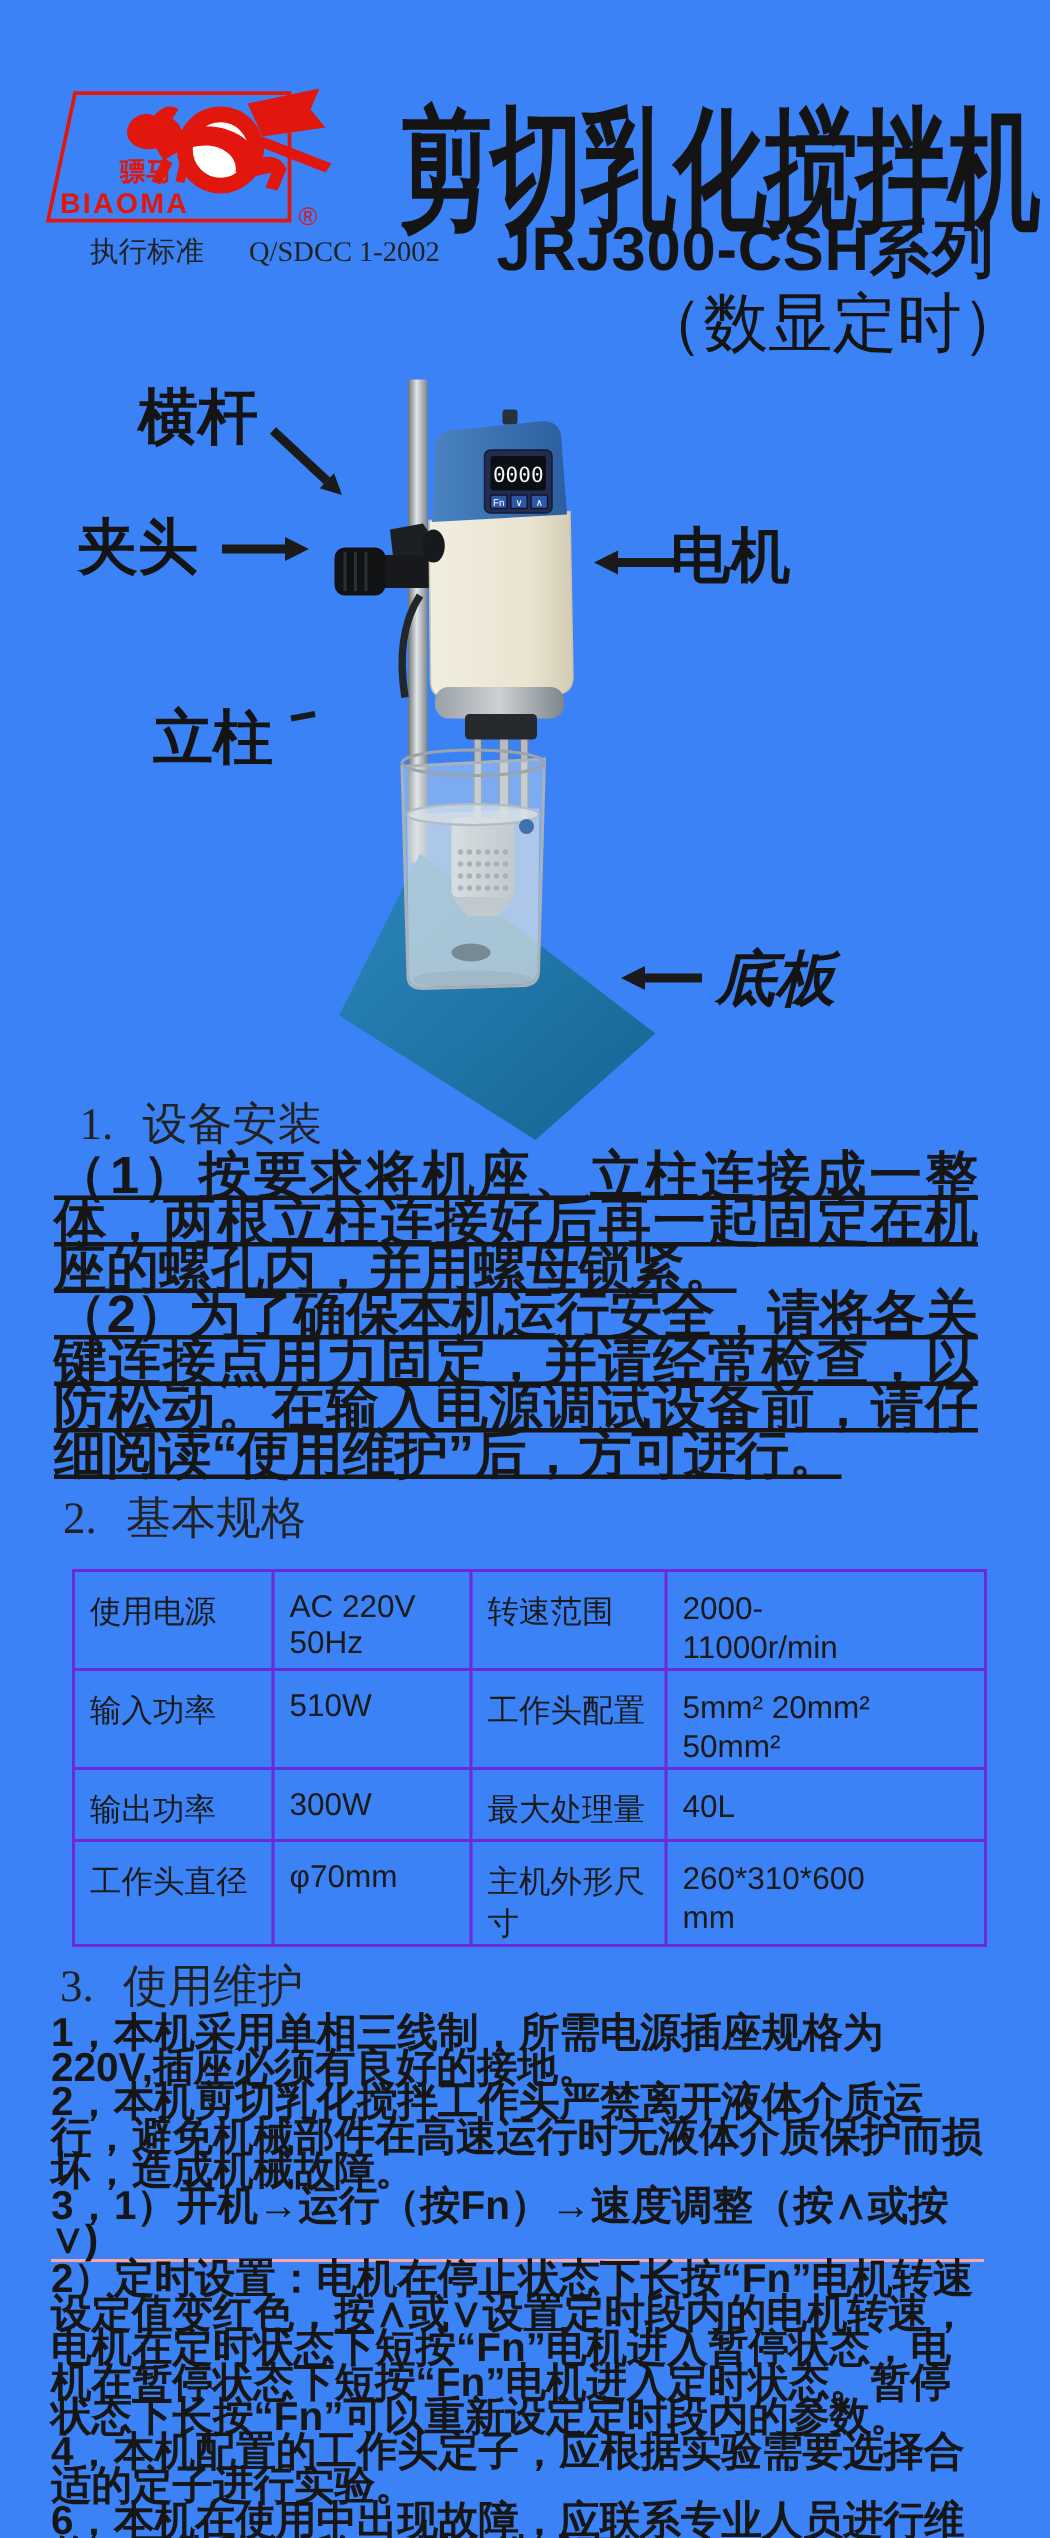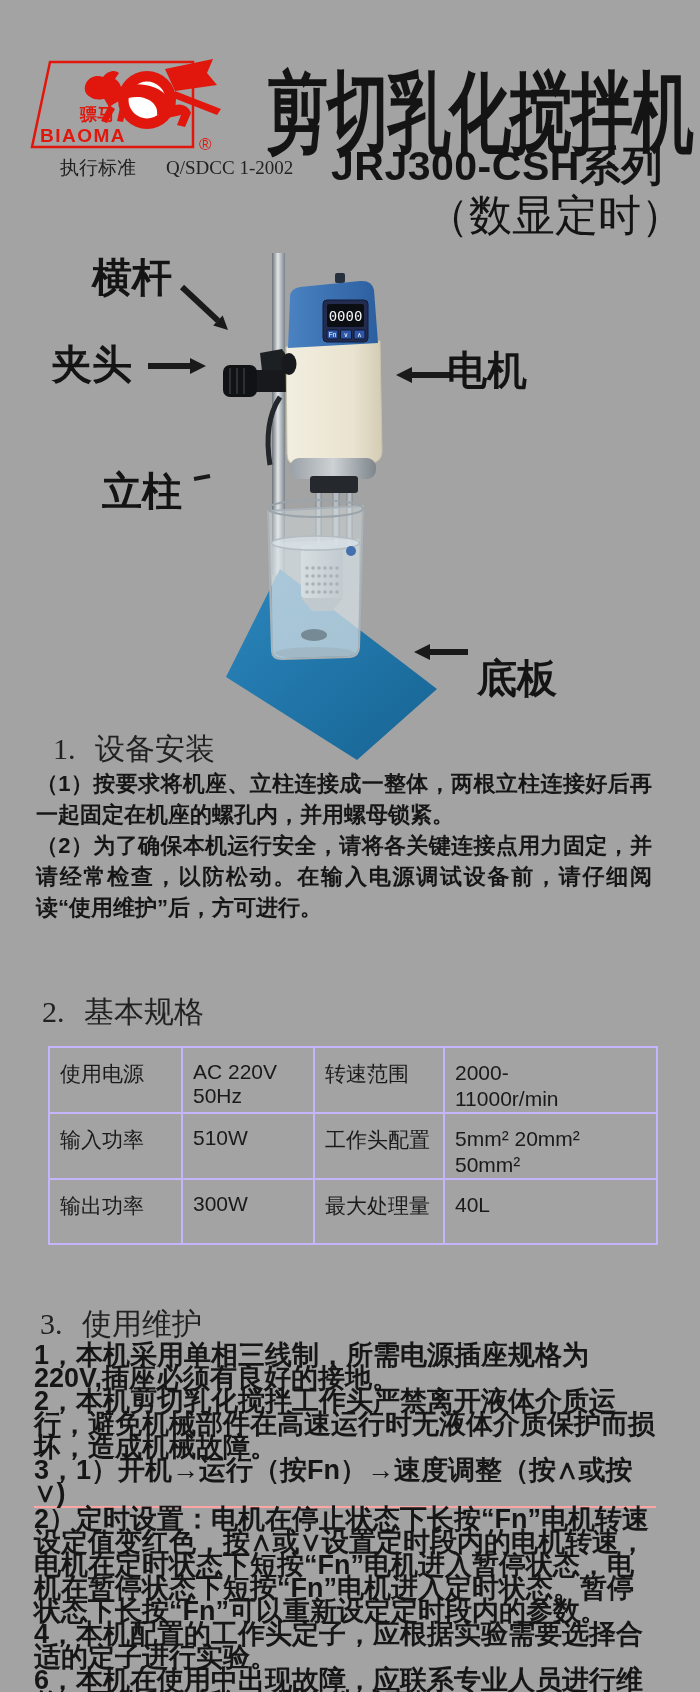--- a/index.html
+++ b/index.html
@@ -1,41 +1,41 @@
 <!DOCTYPE html>
 <html><head>
 <meta charset="utf-8">
 <style>
   html,body{margin:0;padding:0;background:#fff;}
-  .page{position:relative;width:700px;height:1692px;background:#a3a3a3;overflow:hidden;
+  .page{position:relative;width:700px;height:1692px;background:#3b82f6;overflow:hidden;
         font-family:"Liberation Sans",sans-serif;color:#111;}
   .abs{position:absolute;}
 
   
   .exec{font-family:"Liberation Serif",serif;font-size:19px;color:#222;white-space:nowrap;}
   .exec .gap{display:inline-block;width:30px;}
   .main-title{font-family:"Liberation Serif",serif;font-size:62px;font-weight:700;color:#141414;
               white-space:nowrap;letter-spacing:-1px;transform:scaleY(1.42);transform-origin:top left;}
   .series{font-size:41px;font-weight:700;color:#141414;white-space:nowrap;letter-spacing:0.5px;}
   .subtitle{font-size:43px;font-weight:400;color:#141414;white-space:nowrap;}
 
   
   .fig-label{font-size:40px;font-weight:700;color:#141414;white-space:nowrap;}
 
   
   .sec-heading{font-family:"Liberation Serif",serif;font-size:30px;color:#222;word-spacing:12px;white-space:nowrap;}
-  .body1{font-size:22px;font-weight:700;line-height:31px;color:#161616;text-align:justify;}
+  .body1{font-size:35px;font-weight:700;line-height:31px;color:#161616;text-align:justify;text-decoration:underline;}
   .body1 p{margin:0;}
   .body3{font-size:27px;font-weight:700;line-height:23px;color:#161616;}
   .body3 p{margin:0;}
   .body3 p.underlined{border-bottom:2px solid #fca5a5;padding-bottom:1px;}
 
   
   .spec-table{border-collapse:collapse;table-layout:fixed;width:608px;}
-  .spec-table td{border:2px solid #c4b5fd;vertical-align:top;padding:12px 4px 0 10px;
+  .spec-table td{border:2px solid #6d28d9;vertical-align:top;padding:12px 4px 0 10px;
                  font-size:21px;color:#1a1a1a;overflow:hidden;}
   .spec-table .wrapv{display:inline-block;max-width:140px;line-height:26px;}
 </style>
 </head>
 <body>
 
 <div class="page">
 
   <svg class="abs" style="left:25px;top:45px;" width="230" height="115" viewBox="0 0 230 115">
     <polygon points="25,17 168,17 168,102 7,102" fill="none" stroke="#e1170d" stroke-width="2.5"></polygon>
@@ -185,21 +185,21 @@
       <line x1="338" y1="437" x2="300" y2="437" stroke-width="6"></line>
       <polygon points="284,437 300,429 300,445" stroke="none"></polygon>
       <line x1="64" y1="264" x2="80" y2="261" stroke-width="4"></line>
     </g>
   </svg>
 
   <div class="abs fig-label" style="left:92px;top:250px;">横杆</div>
   <div class="abs fig-label" style="left:52px;top:337px;">夹头</div>
   <div class="abs fig-label" style="left:447px;top:343px;">电机</div>
   <div class="abs fig-label" style="left:102px;top:464px;">立柱</div>
-  <div class="abs fig-label" style="left:477px;top:651px;">底板</div>
+  <div class="abs fig-label" style="left:477px;top:625px;font-style:italic;">底板</div>
 
   <div class="abs sec-heading" style="left:42px;top:729px;margin-left:11px;">1. 设备安装</div>
   <div class="abs body1" style="left:36px;top:768px;width:616px;">
     <p>（1）按要求将机座、立柱连接成一整体，两根立柱连接好后再一起固定在机座的螺孔内，并用螺母锁紧。</p>
     <p>（2）为了确保本机运行安全，请将各关键连接点用力固定，并请经常检查，以防松动。在输入电源调试设备前，请仔细阅读“使用维护”后，方可进行。</p>
   </div>
 
   <div class="abs sec-heading" style="left:42px;top:992px;text-align:right;">2. 基本规格</div>
   <table class="spec-table abs" style="left:48px;top:1046px;">
     <colgroup>
@@ -214,25 +214,31 @@
         <td>AC 220V 50Hz</td>
         <td>转速范围</td>
         <td><span class="wrapv">2000-11000r/min</span></td>
       </tr>
       <tr style="height:62px">
         <td>输入功率</td>
         <td>510W</td>
         <td>工作头配置</td>
         <td><span class="wrapv">5mm² 20mm² 50mm²</span></td>
       </tr>
-      <tr style="height:65px">
+      <tr style="height:48px">
         <td>输出功率</td>
         <td>300W</td>
         <td>最大处理量</td>
         <td><span class="wrapv">40L</span></td>
+      </tr>
+      <tr style="height:60px">
+        <td>工作头直径</td>
+        <td>φ70mm</td>
+        <td>主机外形尺寸</td>
+        <td><span class="wrapv">260*310*600 mm</span></td>
       </tr>
     </tbody>
   </table>
 
   <div class="abs sec-heading" style="left:40px;top:1304px;">3. 使用维护</div>
   <div class="abs body3" style="left:34px;top:1344px;width:622px;">
     <p>1，本机采用单相三线制，所需电源插座规格为220V,插座必须有良好的接地。</p>
     <p>2，本机剪切乳化搅拌工作头严禁离开液体介质运行，避免机械部件在高速运行时无液体介质保护而损坏，造成机械故障。</p>
     <p class="underlined">3，1）开机→运行（按Fn）→速度调整（按∧或按∨)</p>
     <p>2）定时设置：电机在停止状态下长按“Fn”电机转速设定值变红色，按∧或∨设置定时段内的电机转速，电机在定时状态下短按“Fn”电机进入暂停状态，电机在暂停状态下短按“Fn”电机进入定时状态。暂停状态下长按“Fn”可以重新设定定时段内的参数。</p>

